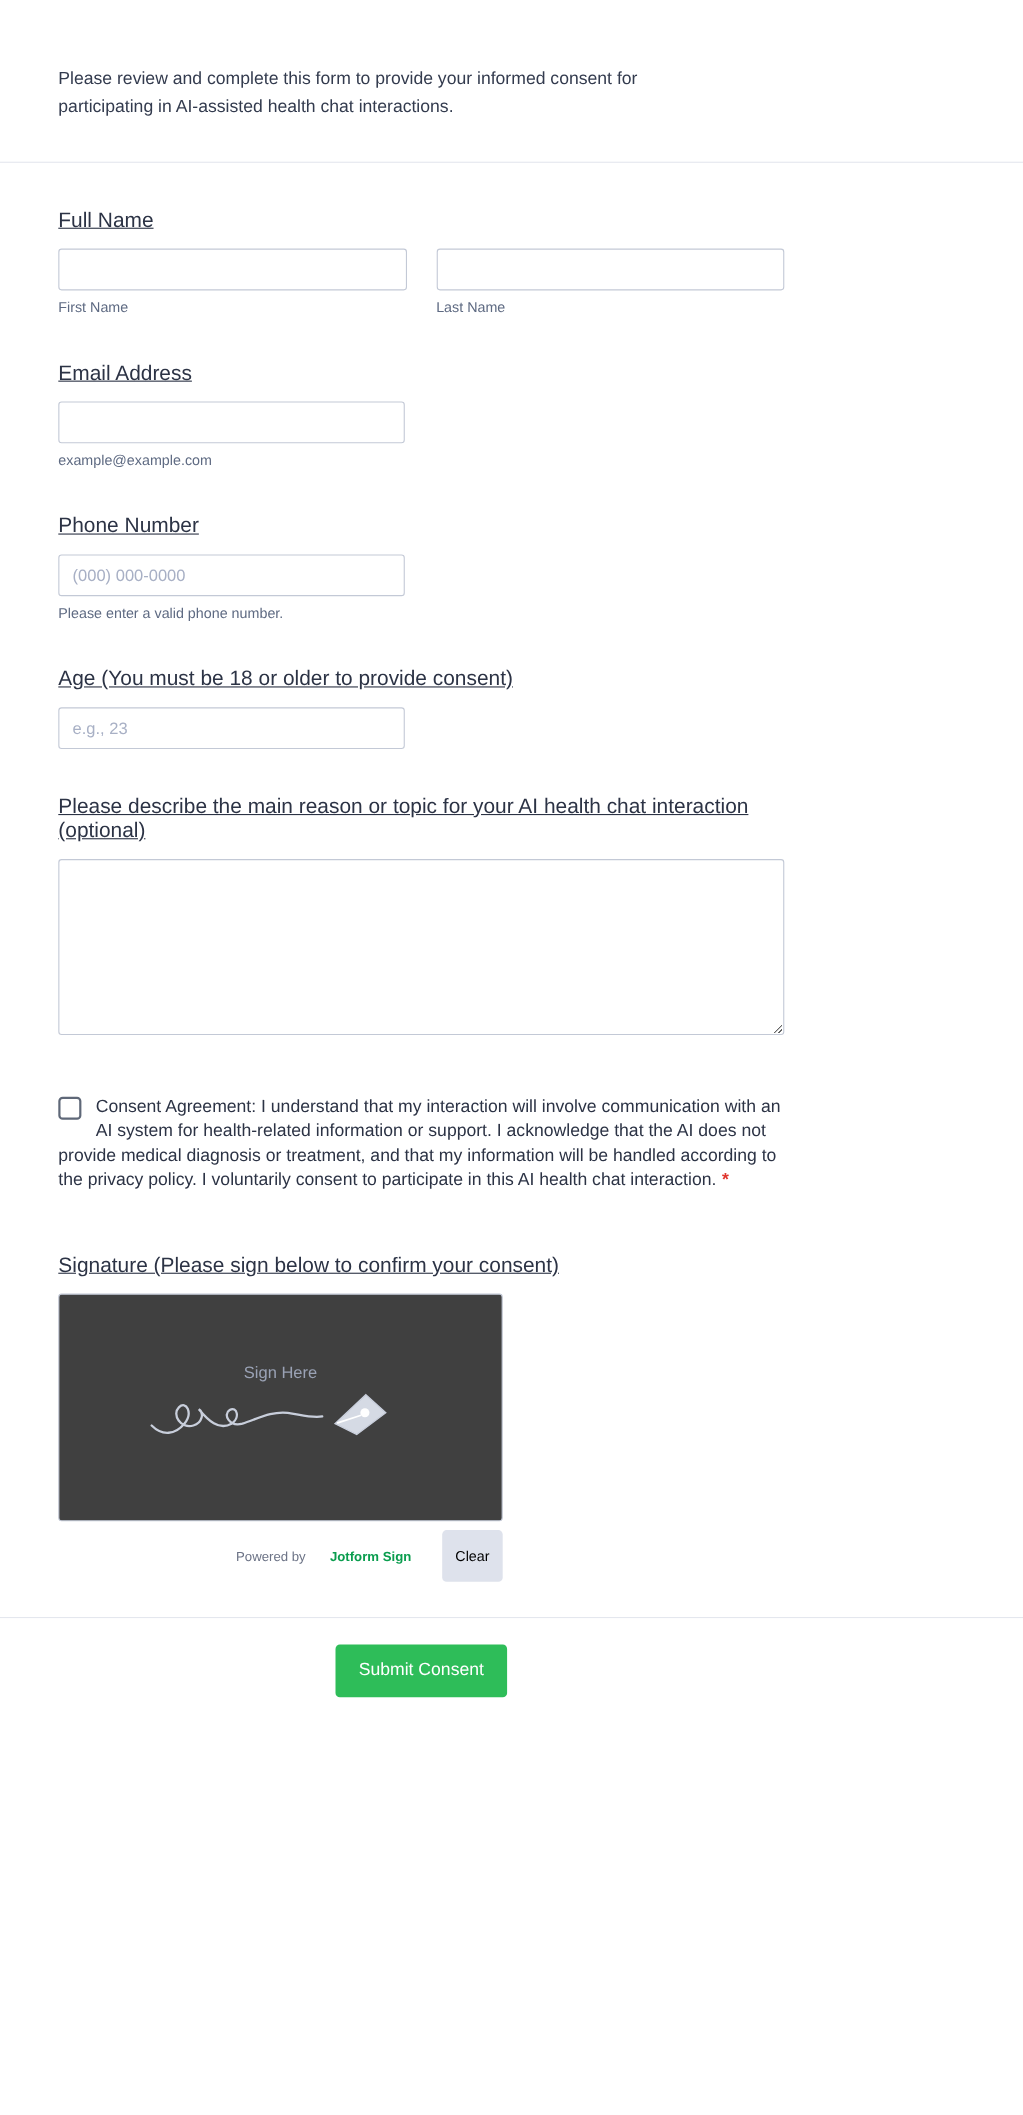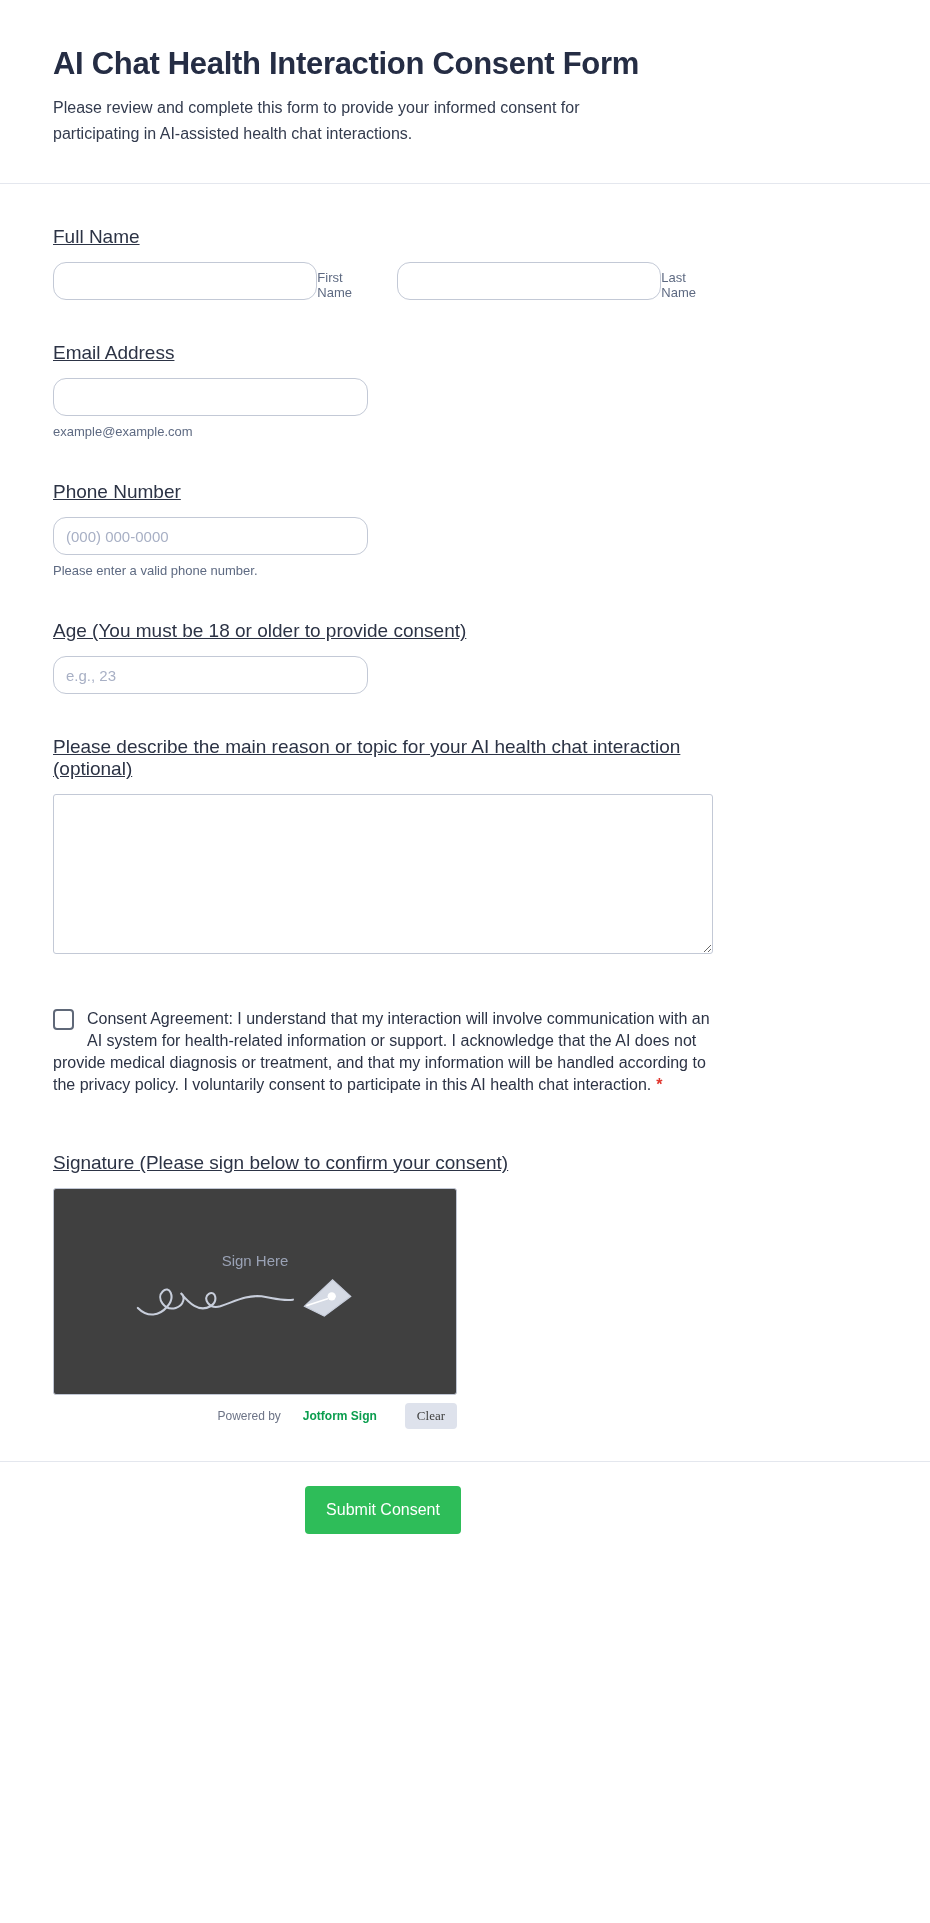--- a/index.html
+++ b/index.html
@@ -44,31 +44,31 @@
     font-size:19px;
     font-weight:500;
     color:#2c3345;
     margin-bottom:14px;
     text-decoration:underline;
   }
   .text-input{
     height:38px;
     width:315px;
     border:1px solid #c3c9d6;
-    border-radius:13px;
+    border-radius:3px;
     padding:0 12px;
     font-family:"Liberation Sans", sans-serif;
     font-size:15px;
     color:#2c3345;
     background:#fff;
   }
   .text-input::placeholder,
   textarea::placeholder{color:#a8b0c5;opacity:1;}
   .name-row{display:flex;gap:27px;}
-  .name-col{flex:1;display:flex;flex-direction:row;align-items:flex-end;}
+  .name-col{flex:1;display:flex;flex-direction:column;}
   .name-col .text-input{width:100%;}
   .sublabel{
     margin-top:8px;
     font-size:13px;
     color:#5e6a82;
   }
   .textarea-input{
     width:660px;
     height:160px;
     border:1px solid #c3c9d6;
@@ -134,24 +134,24 @@
   .brand-link{
     font-size:12px;
     font-weight:bold;
     color:var(--brand-green);
     text-decoration:none;
     margin-right:6px;
   }
   .clear-button{
     border:none;
     background:#dee2ec;
-    color:#404040;
-    font-family:Liberation Serif, serif;
+    color:#000000;
+    font-family:Liberation Sans, sans-serif;
     font-size:13px;
-    padding:5px 12px;
+    padding:16px 12px;
     border-radius:4px;
     cursor:pointer;
   }
   .bottom-divider{margin-top:32px;}
   .submit-section{
     padding:24px 53px 0 53px;
   }
   .submit-inner{
     width:660px;
     display:flex;
@@ -167,21 +167,20 @@
     border-radius:4px;
     cursor:pointer;
   }
 </style>
 </head>
 <body>
 
 <div class="page">
 
   <header class="form-header">
-    <h1 class="form-title">AI Chat Health Interaction Consent Form</h1>
     <p class="form-subtitle">Please review and complete this form to provide your informed consent for participating in AI-assisted health chat interactions.</p>
   </header>
 
   <hr class="divider">
 
   <main class="form-body">
     <div class="content">
 
       <section class="question">
         <label class="q-label">Full Name</label>

